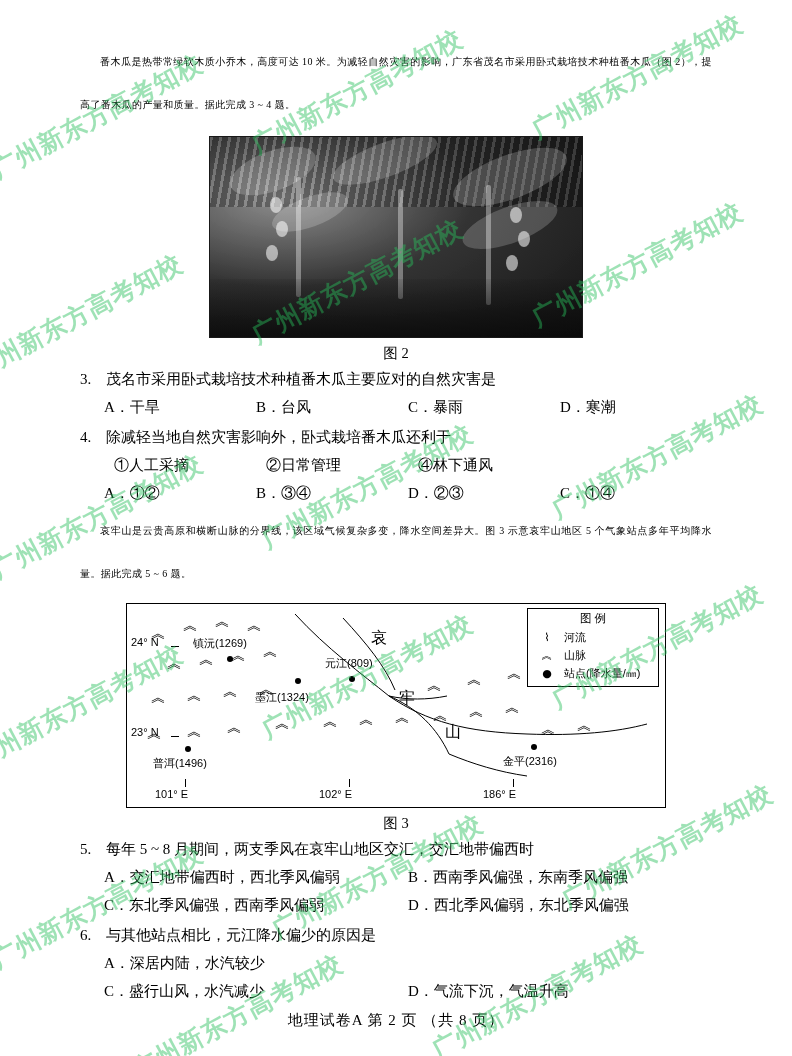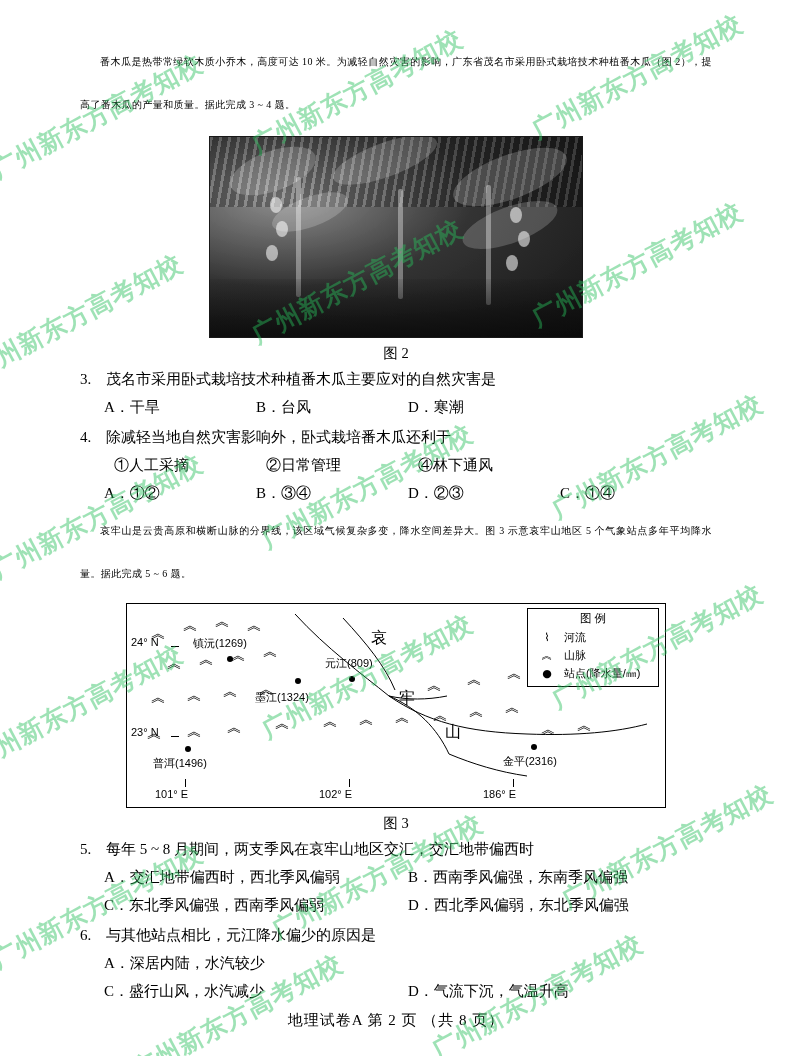--- a/index.html
+++ b/index.html
@@ -261,20 +261,21 @@
   </div>
 
   <div class="q-item">
     <div class="q-head">
       <span class="q-num">3.</span>
       <span class="q-text">茂名市采用卧式栽培技术种植番木瓜主要应对的自然灾害是</span>
     </div>
     <div class="opts four">
       <div>A．干旱</div>
       <div>B．台风</div>
+      <div>C．暴雨</div>
       <div>D．寒潮</div>
     </div>
   </div>
 
   <div class="q-item">
     <div class="q-head">
       <span class="q-num">4.</span>
       <span class="q-text">除减轻当地自然灾害影响外，卧式栽培番木瓜还利于</span>
     </div>
     <div class="opts four">

